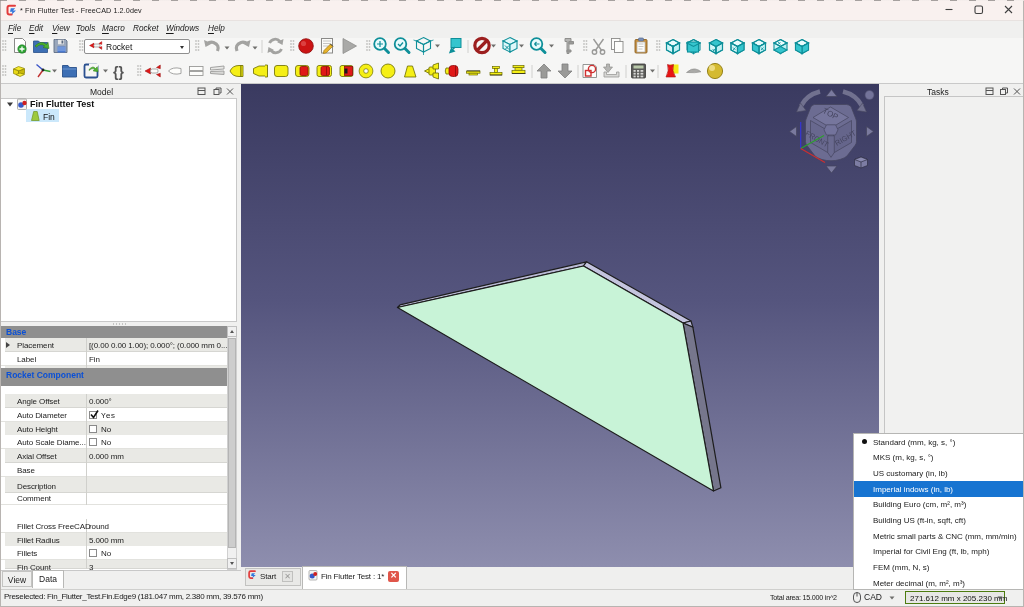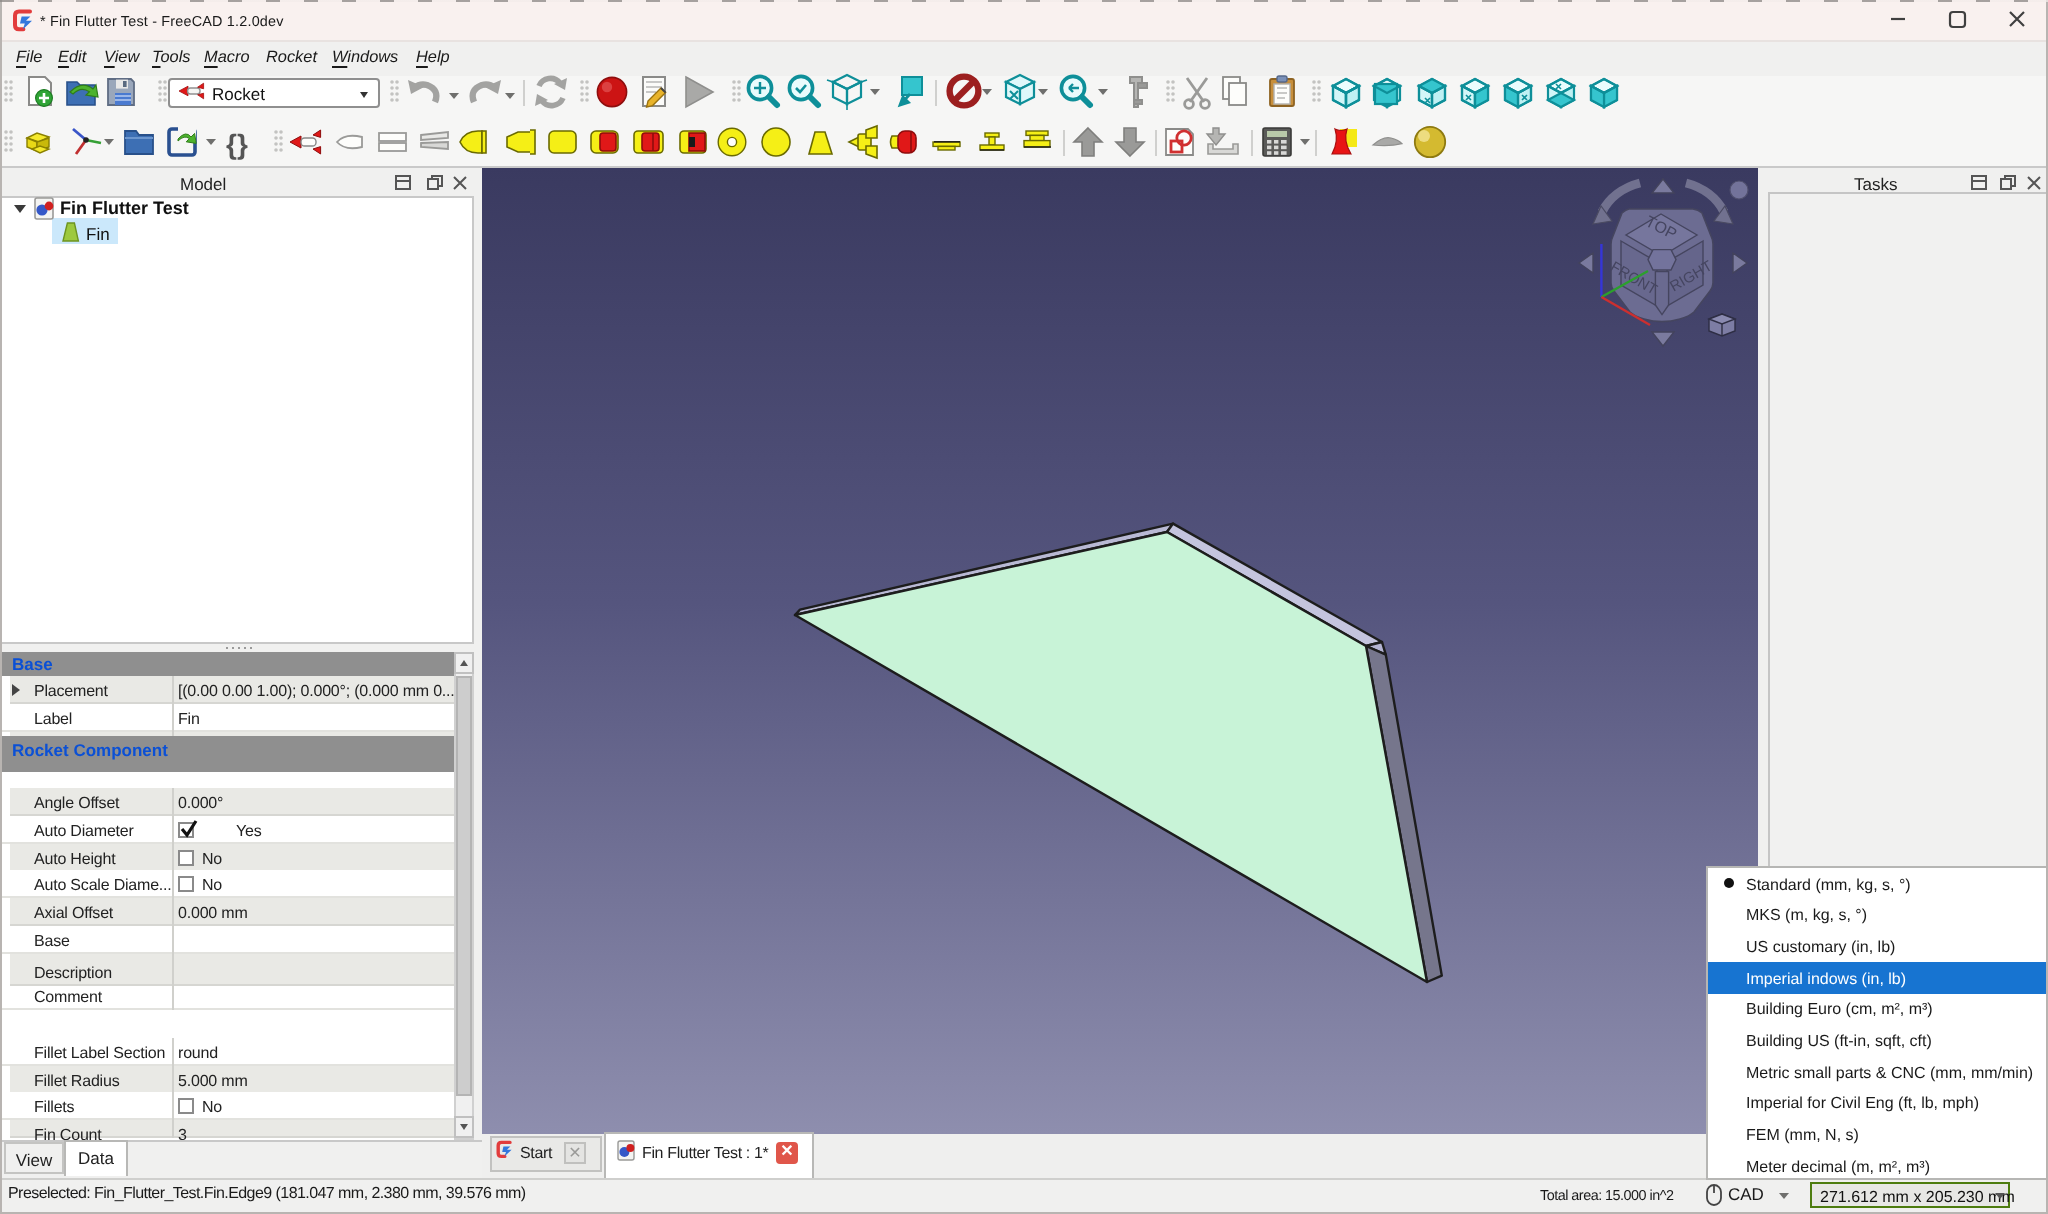--- a/index.html
+++ b/index.html
@@ -123,21 +123,21 @@
 <div class="prow pgray" style="top:394px;">
     <span class="gut"></span>
     <span class="cdiv"></span>
     <span class="nm">Angle Offset</span>
     <span class="vl">0.000°</span>
   </div>
 <div class="prow pwhite" style="top:408px;">
     <span class="cdiv"></span>
     <span class="nm">Auto Diameter</span>
     <span class="cbx"></span>
-    <span class="vl" style="left:118px;">Yes</span>
+    <span class="vl" style="left:101px;font-family:Liberation Mono, monospace;">Yes</span>
     <svg style="position:absolute;left:89px;top:1px;" width="11" height="11" viewBox="0 0 11 11">
       <path d="M2 5.5 L4.5 8.5 L9 1.5" stroke="#111" stroke-width="1.6" fill="none"></path>
     </svg>
   </div>
 <div class="prow pgray" style="top:422px;">
     <span class="gut"></span>
     <span class="cdiv"></span>
     <span class="nm">Auto Height</span>
     <span class="cbx"></span>
     <span class="vl" style="left:101px;">No</span>
@@ -168,21 +168,21 @@
     <span class="cdiv"></span>
     <span class="nm">Comment</span>
   </div>
 <div class="prow pgray" style="top:479px;">
     <span class="gut"></span>
     <span class="cdiv"></span>
     <span class="nm">Description</span>
   </div>
 <div class="prow pwhite" style="top:519px;">
     <span class="cdiv"></span>
-    <span class="nm">Fillet Label Section</span>
+    <span class="nm">Fillet Cross FreeCAD</span>
     <span class="vl">round</span>
   </div>
 <div class="prow pgray" style="top:533px;">
     <span class="gut"></span>
     <span class="cdiv"></span>
     <span class="nm">Fillet Radius</span>
     <span class="vl">5.000 mm</span>
   </div>
 <div class="prow pwhite" style="top:546px;">
     <span class="cdiv"></span>

